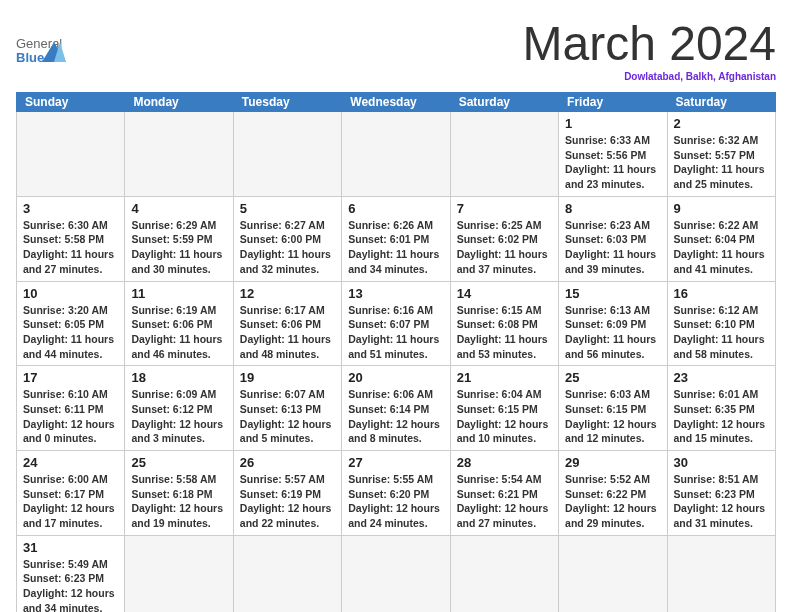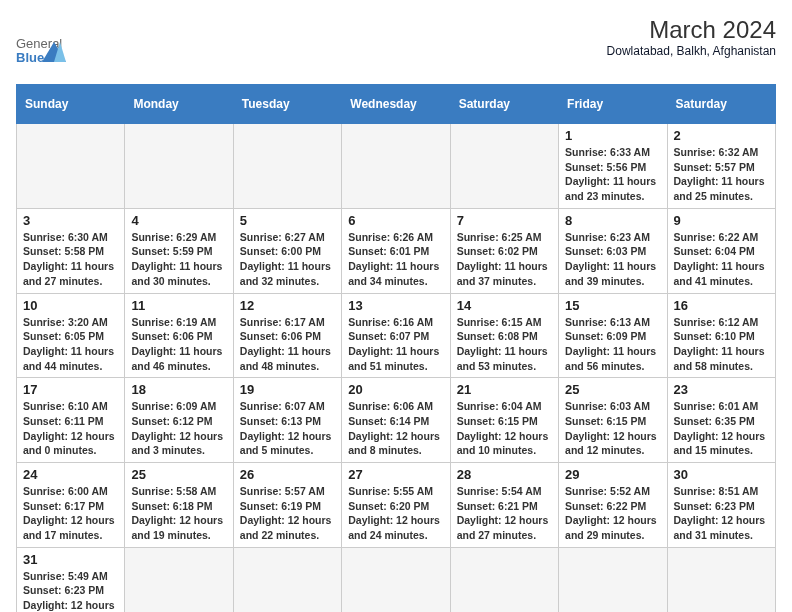--- a/index.html
+++ b/index.html
@@ -19,38 +19,39 @@
     .logo {
       display: flex;
       align-items: center;
       gap: 4px;
       margin-top: 16px;
     }
     .title-area {
       text-align: right;
     }
     .month-title {
-      font-size: 24px;
+      font-size: 48px;
       color: #333;
       font-weight: normal;
     }
     .subtitle {
-      font-size: 12px;
-      color: #0f172a;
+      font-size: 10px;
+      color: #6d28d9;
+      font-weight: bold;
     }
     .calendar {
       width: 100%;
       border-collapse: collapse;
       font-size: 11px;
     }
     .calendar th {
       background-color: #3a7cc1;
       color: #fff;
       text-align: left;
-      padding: 12px 8px;
+      padding: 2px 8px;
       font-size: 12px;
       font-weight: bold;
       border: 1px solid #3a7cc1;
       margin-top: 44px;
     }
     .calendar td {
       border: 1px solid #ccc;
       vertical-align: top;
       padding: 4px 6px;
       width: 14.28%;

